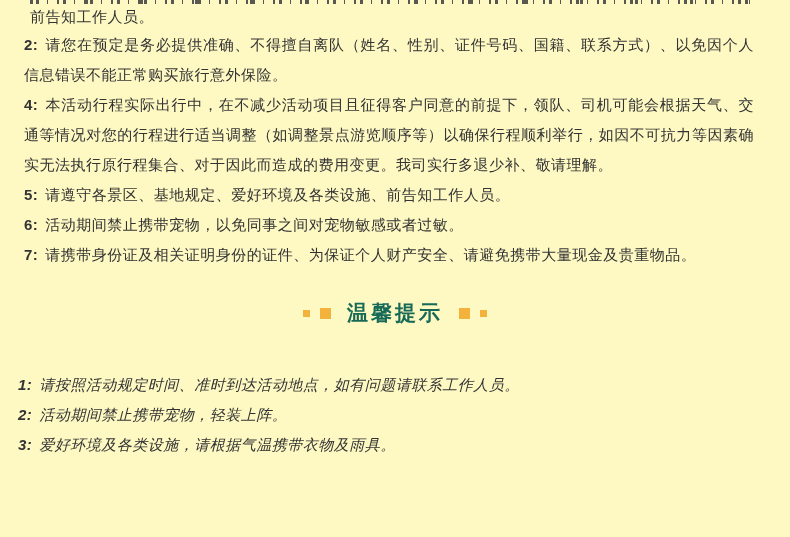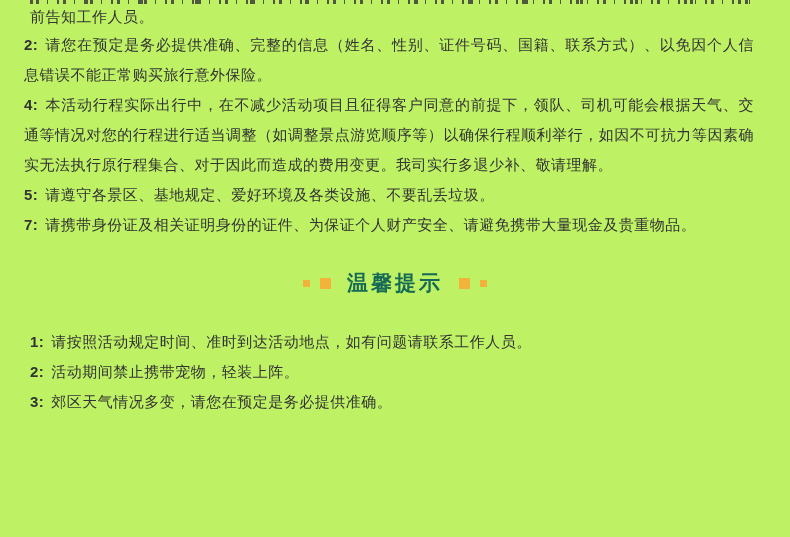--- a/index.html
+++ b/index.html
@@ -1,21 +1,21 @@
 <!DOCTYPE html>
 <html><head>
 <meta charset="utf-8">
 <style>
   html,body{margin:0;padding:0;}
   body{
     width:790px;height:537px;background:#ffffff;overflow:hidden;
     font-family:"Liberation Sans","DejaVu Sans",sans-serif;
     color:#333333;
   }
-  .page{position:relative;width:790px;height:537px;background:#bef264;}
+  .page{position:relative;width:790px;height:537px;background:#fef9c3;}
   
   .clipped-strip{
     height:4px;width:726px;margin:0 0 0 30px;opacity:.85;
     background-image:
       repeating-linear-gradient(to right,#3c3c3c 0 2px,transparent 2px 6px,#3c3c3c 6px 9px,transparent 9px 17px,#3c3c3c 17px 18px,transparent 18px 27px),
       repeating-linear-gradient(to right,#3c3c3c 0 3px,transparent 3px 41px,transparent 41px 55px);
     background-size:auto 4px;
   }
   .notice,.tips-list{padding:0 36px 0 24px;}
   p.line{
@@ -29,48 +29,49 @@
     display:flex;align-items:center;justify-content:center;
   }
   .heading-text{
     font-size:21px;line-height:22px;font-weight:bold;letter-spacing:3px;
     color:#166a56;margin:0 16px;
   }
   .sq{display:inline-block;background:#f3b23b;}
   .sq-small{width:7px;height:7px;}
   .sq-big{width:11px;height:11px;}
   .sq-gap{display:inline-block;width:10px;}
-  .tips-list{margin-top:33px;padding-left:30px;}
+  .tips-list{margin-top:46px;padding-left:18px;font-style:italic;}
 </style>
 </head>
 <body>
 
 <div class="page">
 
   <div class="clipped-strip"></div>
 
   <div class="notice">
     <p class="line continuation">
       <span>前告知工作人员。</span>
     </p>
-    <p class="line"><b class="num">2:</b><span>请您在预定是务必提供准确、完整的信息（姓名、性别、证件号码、国籍、联系方式）、以免因个人信息错误不能正常购买旅行意外保险。</span></p>
+    <p class="line"><b class="num">2:</b><span>请您在预定是务必提供准确、不得擅自离队（姓名、性别、证件号码、国籍、联系方式）、以免因个人信息错误不能正常购买旅行意外保险。</span></p>
     <p class="line"><b class="num">4:</b><span>本活动行程实际出行中，在不减少活动项目且征得客户同意的前提下，领队、司机可能会根据天气、交通等情况对您的行程进行适当调整（如调整景点游览顺序等）以确保行程顺利举行，如因不可抗力等因素确实无法执行原行程集合、对于因此而造成的费用变更。我司实行多退少补、敬请理解。</span></p>
-    <p class="line"><b class="num">5:</b><span>请遵守各景区、基地规定、爱好环境及各类设施、不要乱丢垃圾。</span></p>
+    <p class="line"><b class="num">5:</b><span>请遵守各景区、基地规定、爱好环境及各类设施、前告知工作人员。</span></p>
+    <p class="line"><b class="num">6:</b><span>活动期间禁止携带宠物，以免同事之间对宠物敏感或者过敏。</span></p>
     <p class="line"><b class="num">7:</b><span>请携带身份证及相关证明身份的证件、为保证个人财产安全、请避免携带大量现金及贵重物品。</span></p>
   </div>
 
   <div class="tips-heading">
     <span class="sq sq-small"></span>
       <span class="sq-gap"></span>
       <span class="sq sq-big"></span>
     <span class="heading-text">温馨提示</span>
     <span class="sq sq-big"></span>
       <span class="sq-gap"></span>
       <span class="sq sq-small"></span>
   </div>
 
   <div class="tips-list">
     <p class="line"><b class="num">1:</b><span>请按照活动规定时间、准时到达活动地点，如有问题请联系工作人员。</span></p>
     <p class="line"><b class="num">2:</b><span>活动期间禁止携带宠物，轻装上阵。</span></p>
-    <p class="line"><b class="num">3:</b><span>郊区天气情况多变，请您在预定是务必提供准确。</span></p>
+    <p class="line"><b class="num">3:</b><span>爱好环境及各类设施，请根据气温携带衣物及雨具。</span></p>
   </div>
 
 </div>
 
 </body></html>

